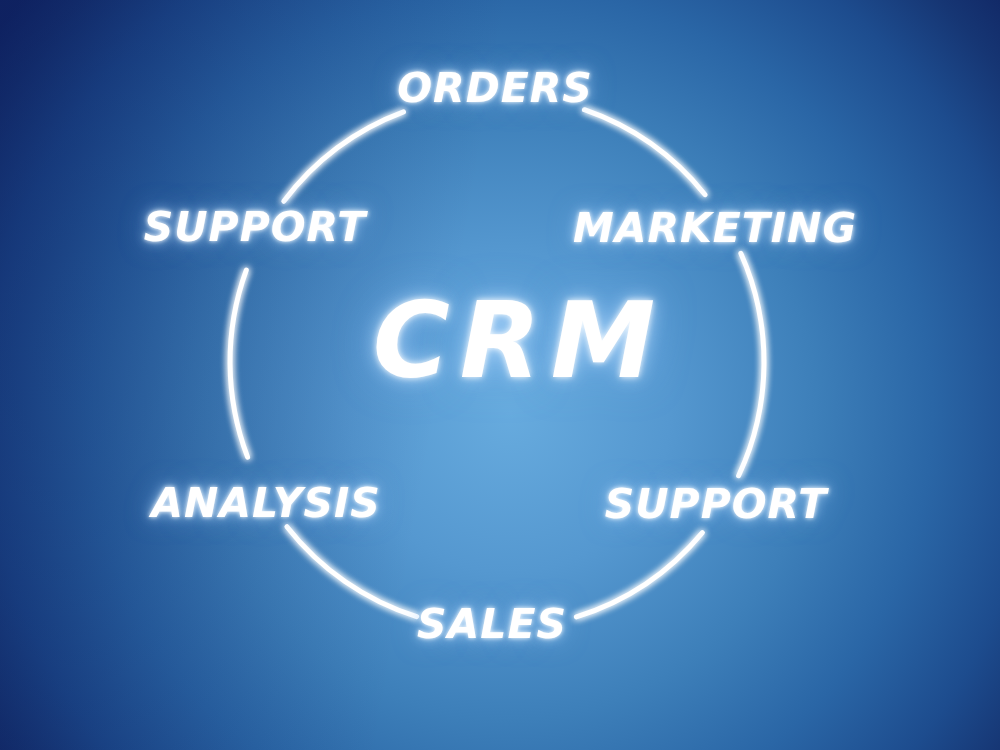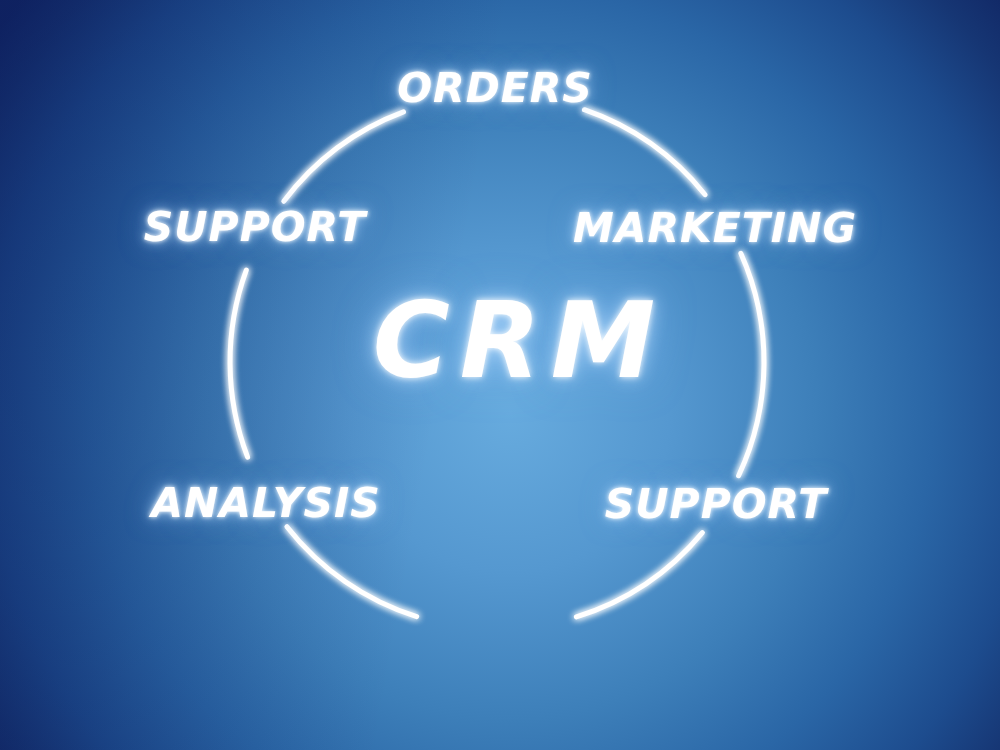--- a/index.html
+++ b/index.html
@@ -81,20 +81,21 @@
         <path d="M 283.8 201.3 A 267 267 0 0 1 403.5 111.9"></path>
       </g>
   </svg>
 
   <div class="node-label pos-orders">ORDERS</div>
 
   <div class="node-label pos-marketing">MARKETING</div>
 
   <div class="node-label pos-support">SUPPORT</div>
 
+  <div class="node-label pos-sales">SALES</div>
 
   <div class="node-label pos-service">ANALYSIS</div>
 
   <div class="node-label pos-analysis">SUPPORT</div>
 
   <div class="center-label pos-crm">CRM</div>
 
 </div>
 
 </body></html>

